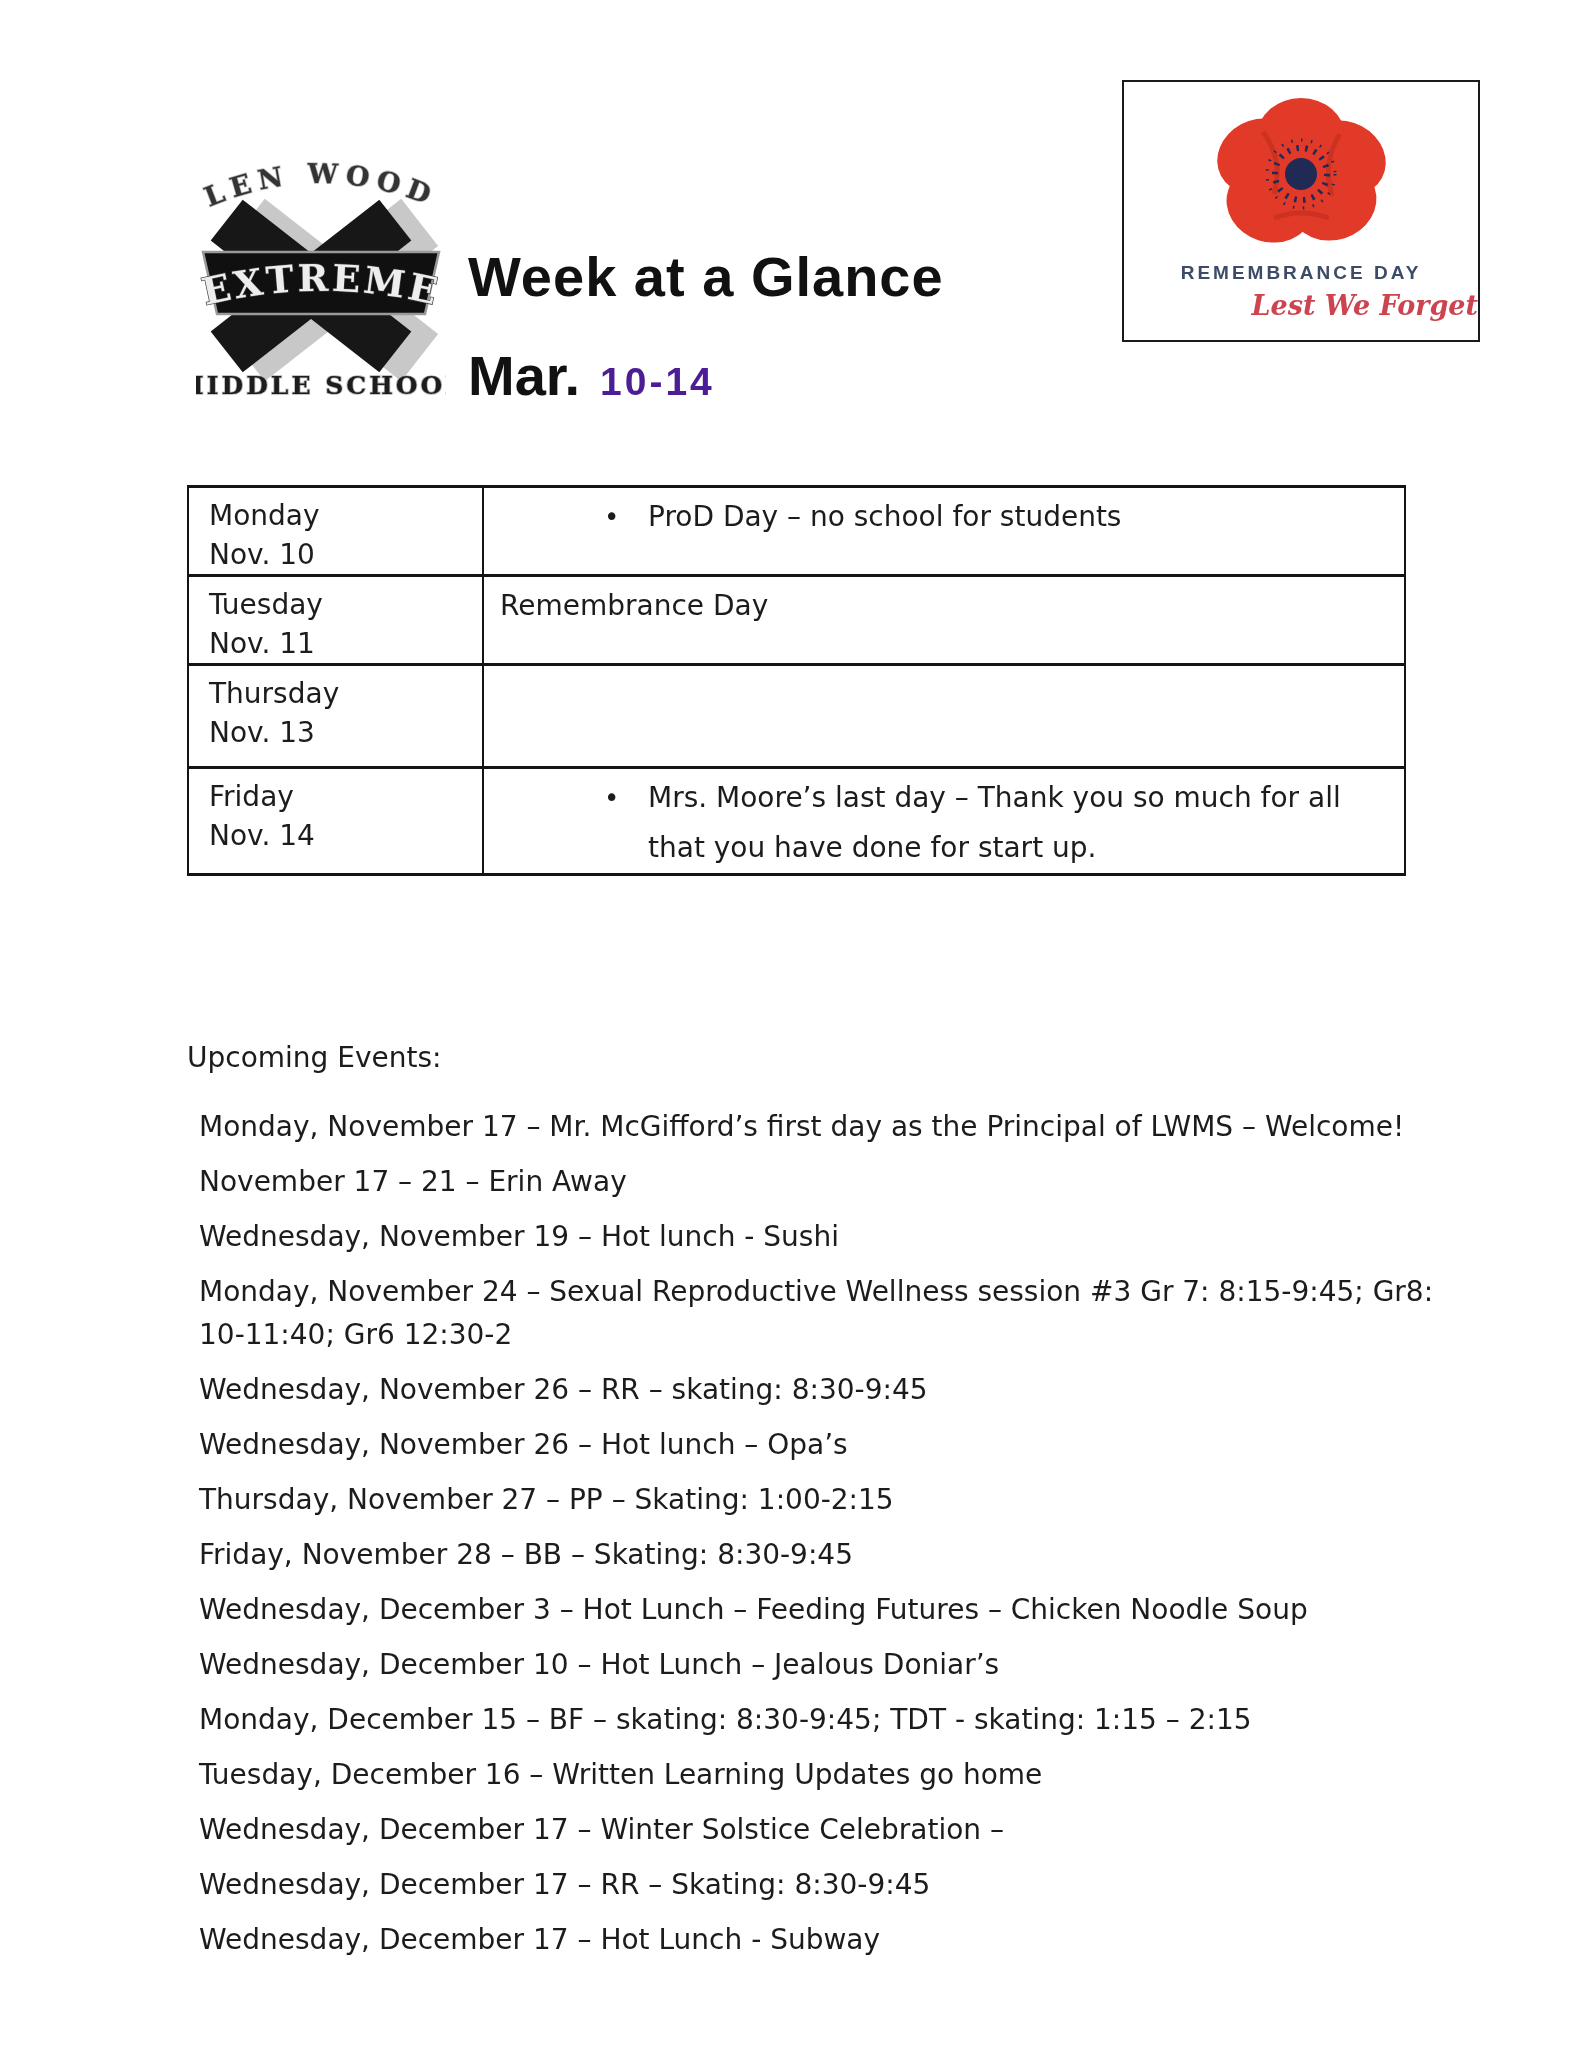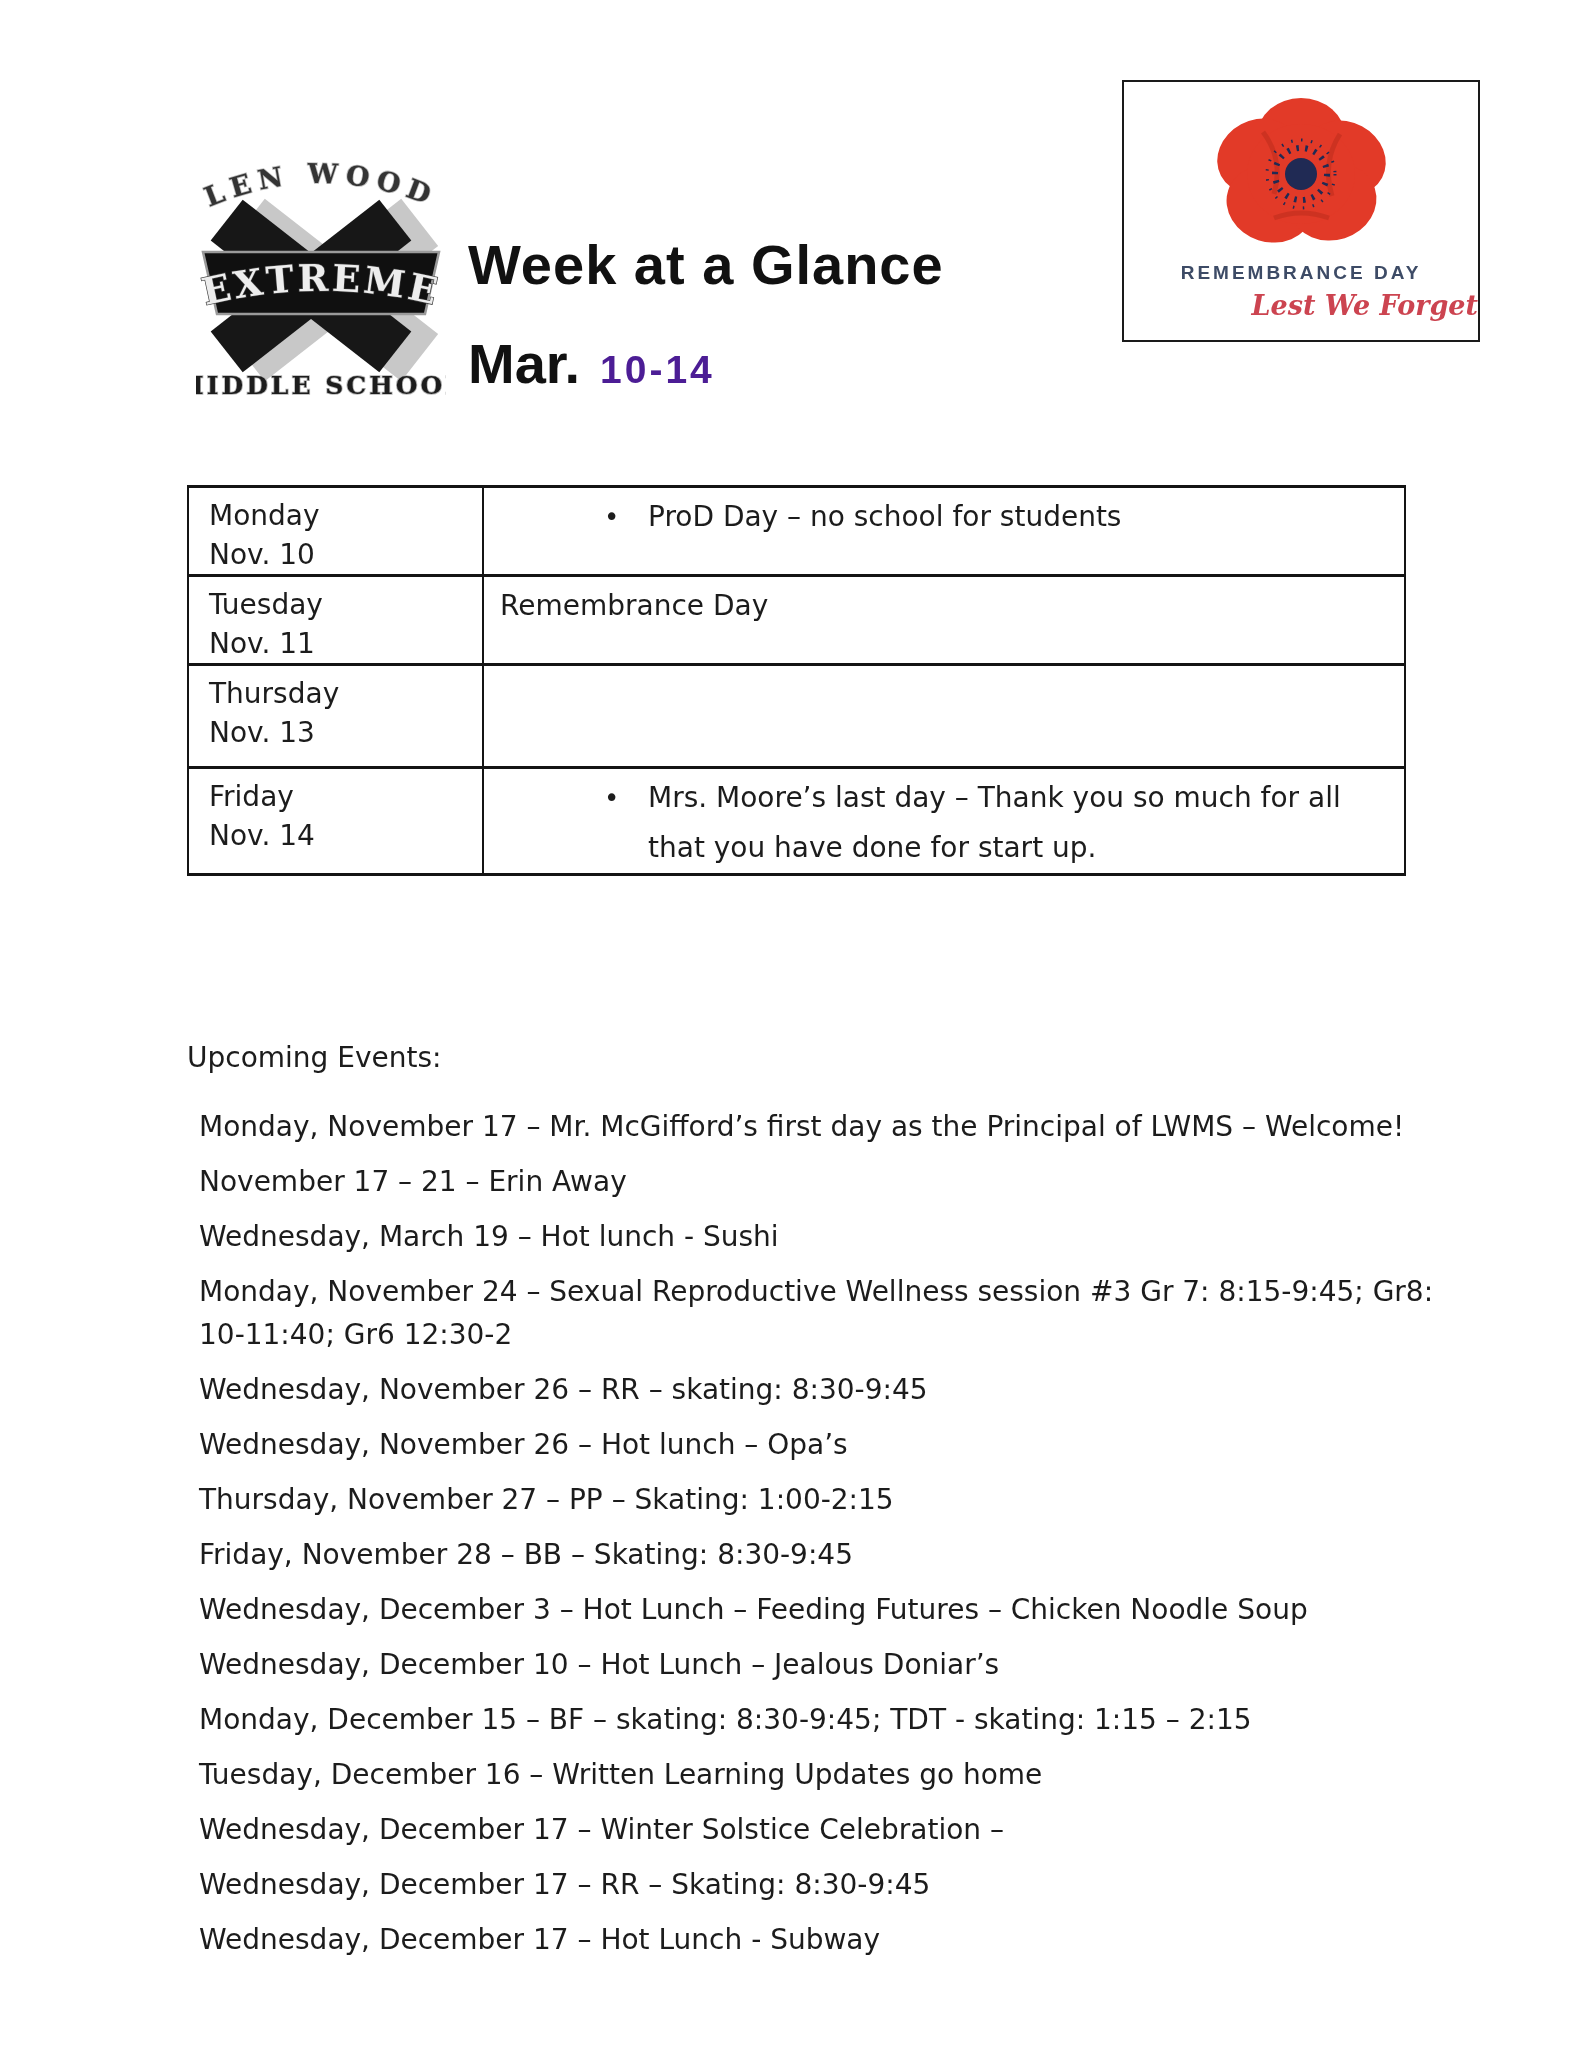--- a/index.html
+++ b/index.html
@@ -8,21 +8,21 @@
     width:1582px;height:2048px;
     margin:0 auto;
     background:#ffffff;
     font-family:"DejaVu Sans", sans-serif;
     color:#1c1c1c;
     overflow:hidden;
   }
 
   
   .logo{position:absolute;left:196px;top:136px;width:250px;height:270px;}
-  .title-block{position:absolute;left:468px;top:232px;}
+  .title-block{position:absolute;left:468px;top:244px;}
   .main-title{
     margin:0;
     font-family:"Liberation Sans", sans-serif;
     font-weight:bold;
     font-size:56px;
     letter-spacing:1px;
     color:#111;
   }
   .subtitle{margin-top:34px;display:flex;align-items:baseline;}
   .subtitle .month{
@@ -197,21 +197,21 @@
         </tr>
       </tbody>
     </table>
   </div>
 
   <div class="upcoming">
     <h2 class="upcoming-heading">Upcoming Events:</h2>
     <div class="events">
       <p>Monday, November 17 – Mr. McGifford’s first day as the Principal of LWMS – Welcome!</p>
       <p>November 17 – 21 – Erin Away</p>
-      <p>Wednesday, March 19 – Hot lunch - Sushi</p>
+      <p>Wednesday, November 19 – Hot lunch - Sushi</p>
       <p>Monday, November 24 – Sexual Reproductive Wellness session #3 Gr 7: 8:15-9:45; Gr8: 10-11:40; Gr6 12:30-2</p>
       <p>Wednesday, November 26 – RR – skating: 8:30-9:45</p>
       <p>Wednesday, November 26 – Hot lunch – Opa’s</p>
       <p>Thursday, November 27 – PP – Skating: 1:00-2:15</p>
       <p>Friday, November 28 – BB – Skating: 8:30-9:45</p>
       <p>Wednesday, December 3 – Hot Lunch – Feeding Futures – Chicken Noodle Soup</p>
       <p>Wednesday, December 10 – Hot Lunch – Jealous Doniar’s</p>
       <p>Monday, December 15 – BF – skating: 8:30-9:45; TDT - skating: 1:15 – 2:15</p>
       <p>Tuesday, December 16 – Written Learning Updates go home</p>
       <p>Wednesday, December 17 – Winter Solstice Celebration –</p>

